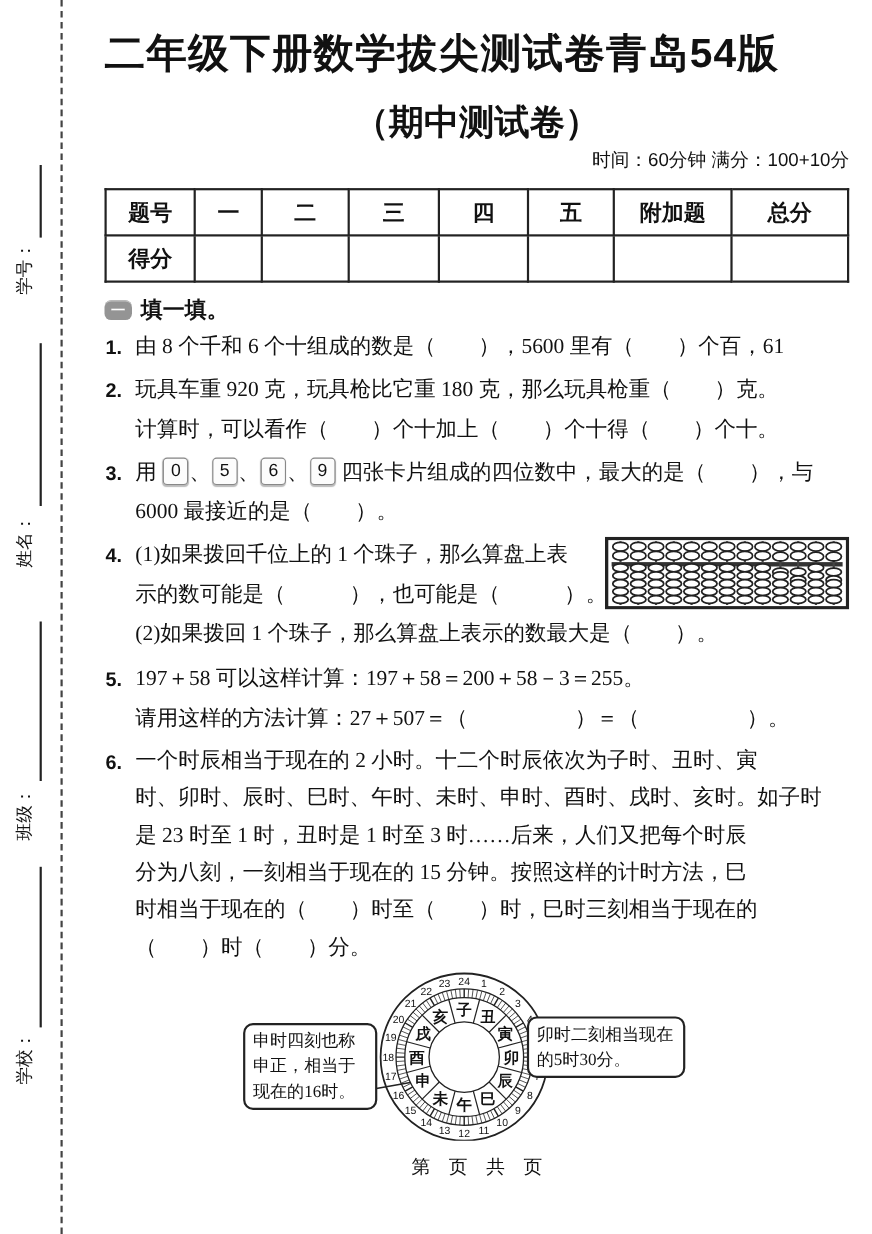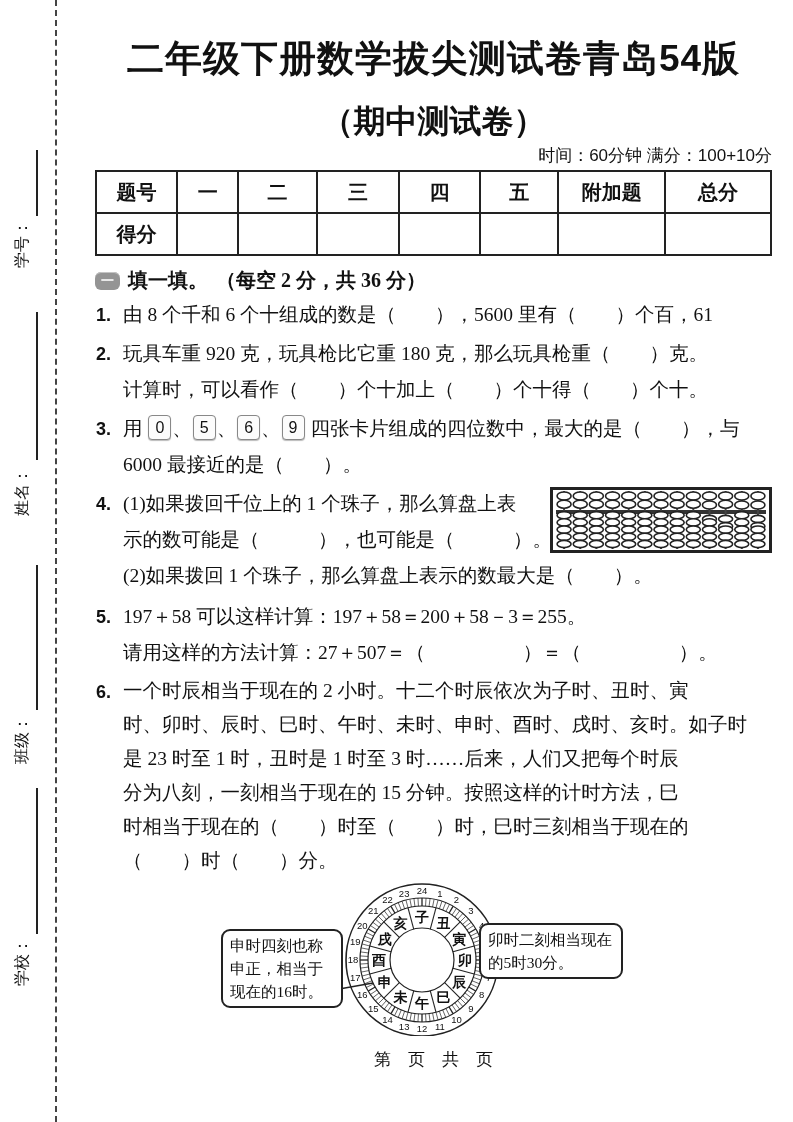--- a/index.html
+++ b/index.html
@@ -6,28 +6,28 @@
   .page{position:relative;width:793px;height:1122px;background:#ffffff;margin:0 auto;
         overflow:hidden;color:#111;font-family:"Liberation Serif","DejaVu Serif",serif;}
   
   .sidebar{position:absolute;left:0;top:0;width:70px;height:1122px;}
   .binding-line{position:absolute;left:55px;top:0;height:1122px;width:0;border-left:2px dashed #444;}
   .sb-line{position:absolute;left:36px;width:0;border-left:2px solid #222;}
   .sb-label{position:absolute;width:70px;height:20px;text-align:center;font-size:16px;
             transform:rotate(-90deg);white-space:nowrap;font-family:"Liberation Sans","DejaVu Sans",sans-serif;}
   
   .content{position:absolute;left:95px;top:0;width:677px;}
-  .title{margin:34px 0 0 0;text-align:center;font-size:37px;font-weight:bold;letter-spacing:1px;
+  .title{margin:24px 0 0 0;font-size:37px;font-weight:bold;letter-spacing:1px;
          font-family:"Liberation Sans","DejaVu Sans",sans-serif;}
   .subtitle{margin:16px 0 0 0;text-align:center;font-size:32px;font-weight:bold;
             font-family:"Liberation Sans","DejaVu Sans",sans-serif;}
   .meta{text-align:right;font-size:17px;
         font-family:"Liberation Sans","DejaVu Sans",sans-serif;}
   
-  table.score{width:100%;border-collapse:collapse;margin-top:3px;table-layout:fixed;}
+  table.score{width:100%;border-collapse:collapse;margin-top:14px;table-layout:fixed;}
   table.score td{border:2px solid #222;height:38px;text-align:center;font-size:20px;font-weight:bold;}
   
   .section-head{display:flex;align-items:center;gap:8px;margin-top:11px;font-size:20px;font-weight:bold;}
   .sec-icon{flex:0 0 auto;width:25px;height:18px;background:#949494;border-radius:6px;color:#fff;
             font-size:13px;line-height:17px;text-align:center;font-weight:bold;
             box-shadow:inset 0 1px 0 #c4c4c4;}
   .section-note{font-weight:bold;}
   
   .q{position:relative;padding-left:28px;font-size:19.5px;line-height:36px;margin-top:3px;}
   .q .q-num{position:absolute;left:1px;top:0;font-weight:bold;font-size:18px;
@@ -106,21 +106,20 @@
         <td></td>
         <td></td>
         <td></td>
       </tr>
     </tbody>
       </table>
 
     <div class="section-head">
       <span class="sec-icon">一</span>
       <span>填一填。</span>
-      <span class="section-note">（每空 2 分，共 36 分）</span>
     </div>
 
     <div class="q">
       <span class="q-num">1.</span>
       <div class="q-line">由 8 个千和 6 个十组成的数是（　　），5600 里有（　　）个百，61</div>
     </div>
 
     <div class="q">
       <span class="q-num">2.</span>
       <div class="q-line">玩具车重 920 克，玩具枪比它重 180 克，那么玩具枪重（　　）克。</div>

